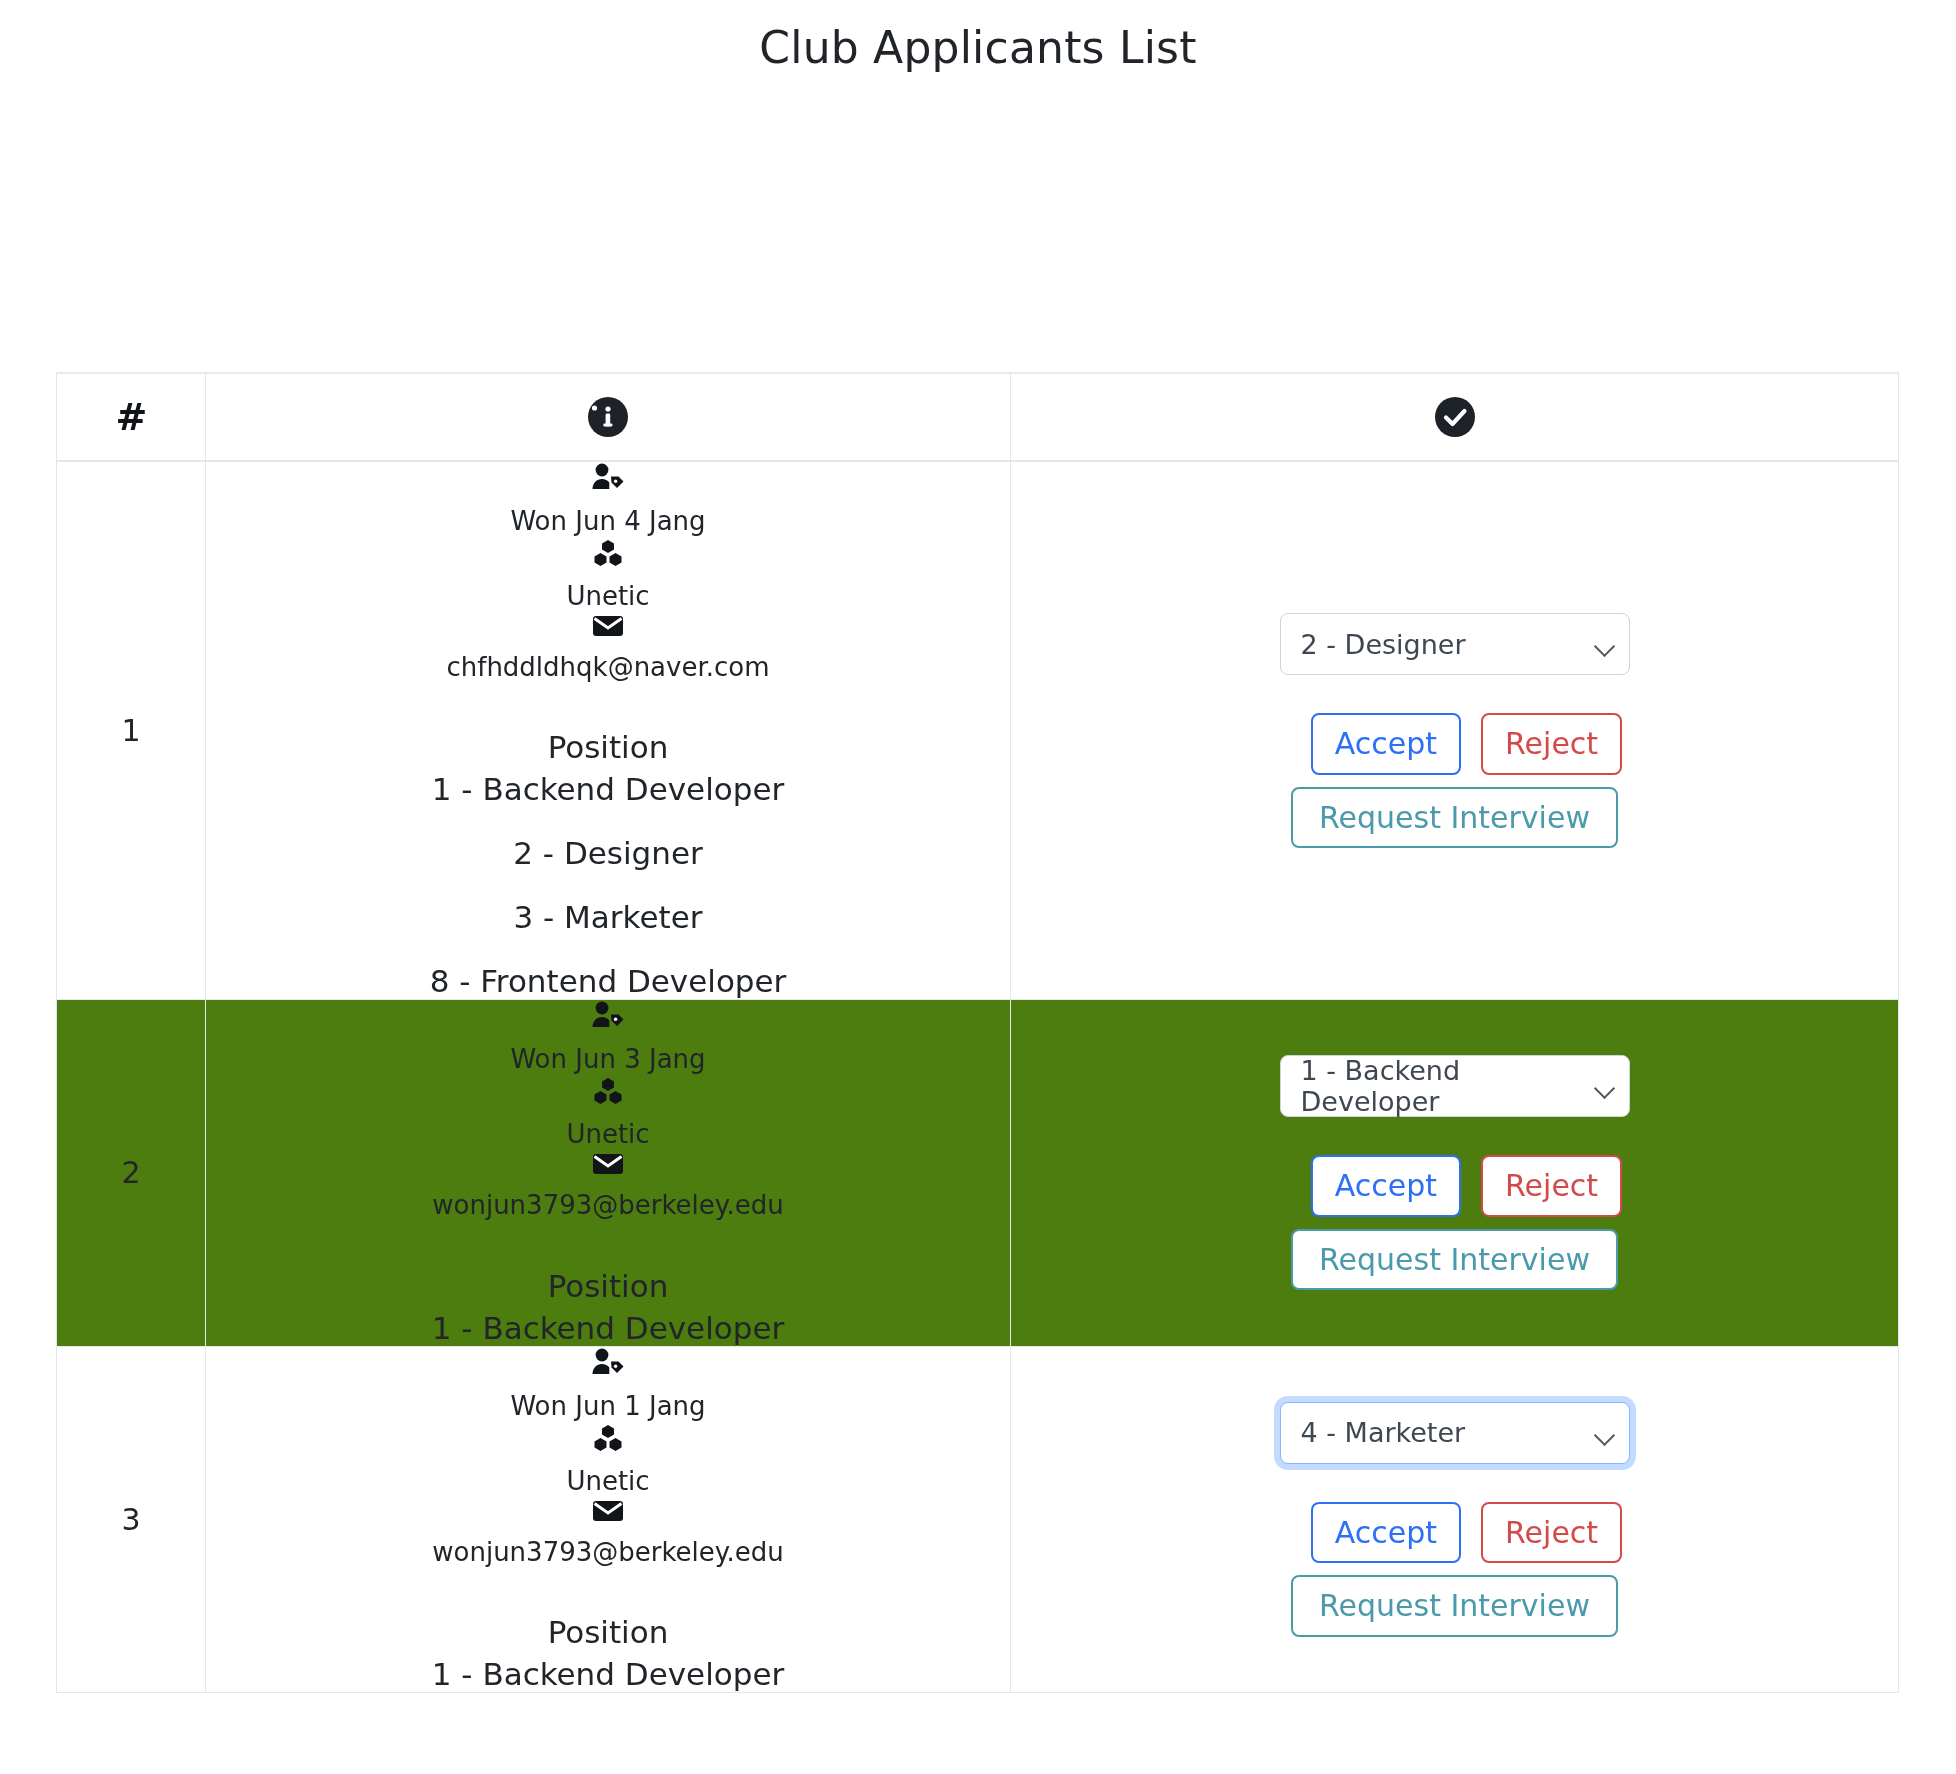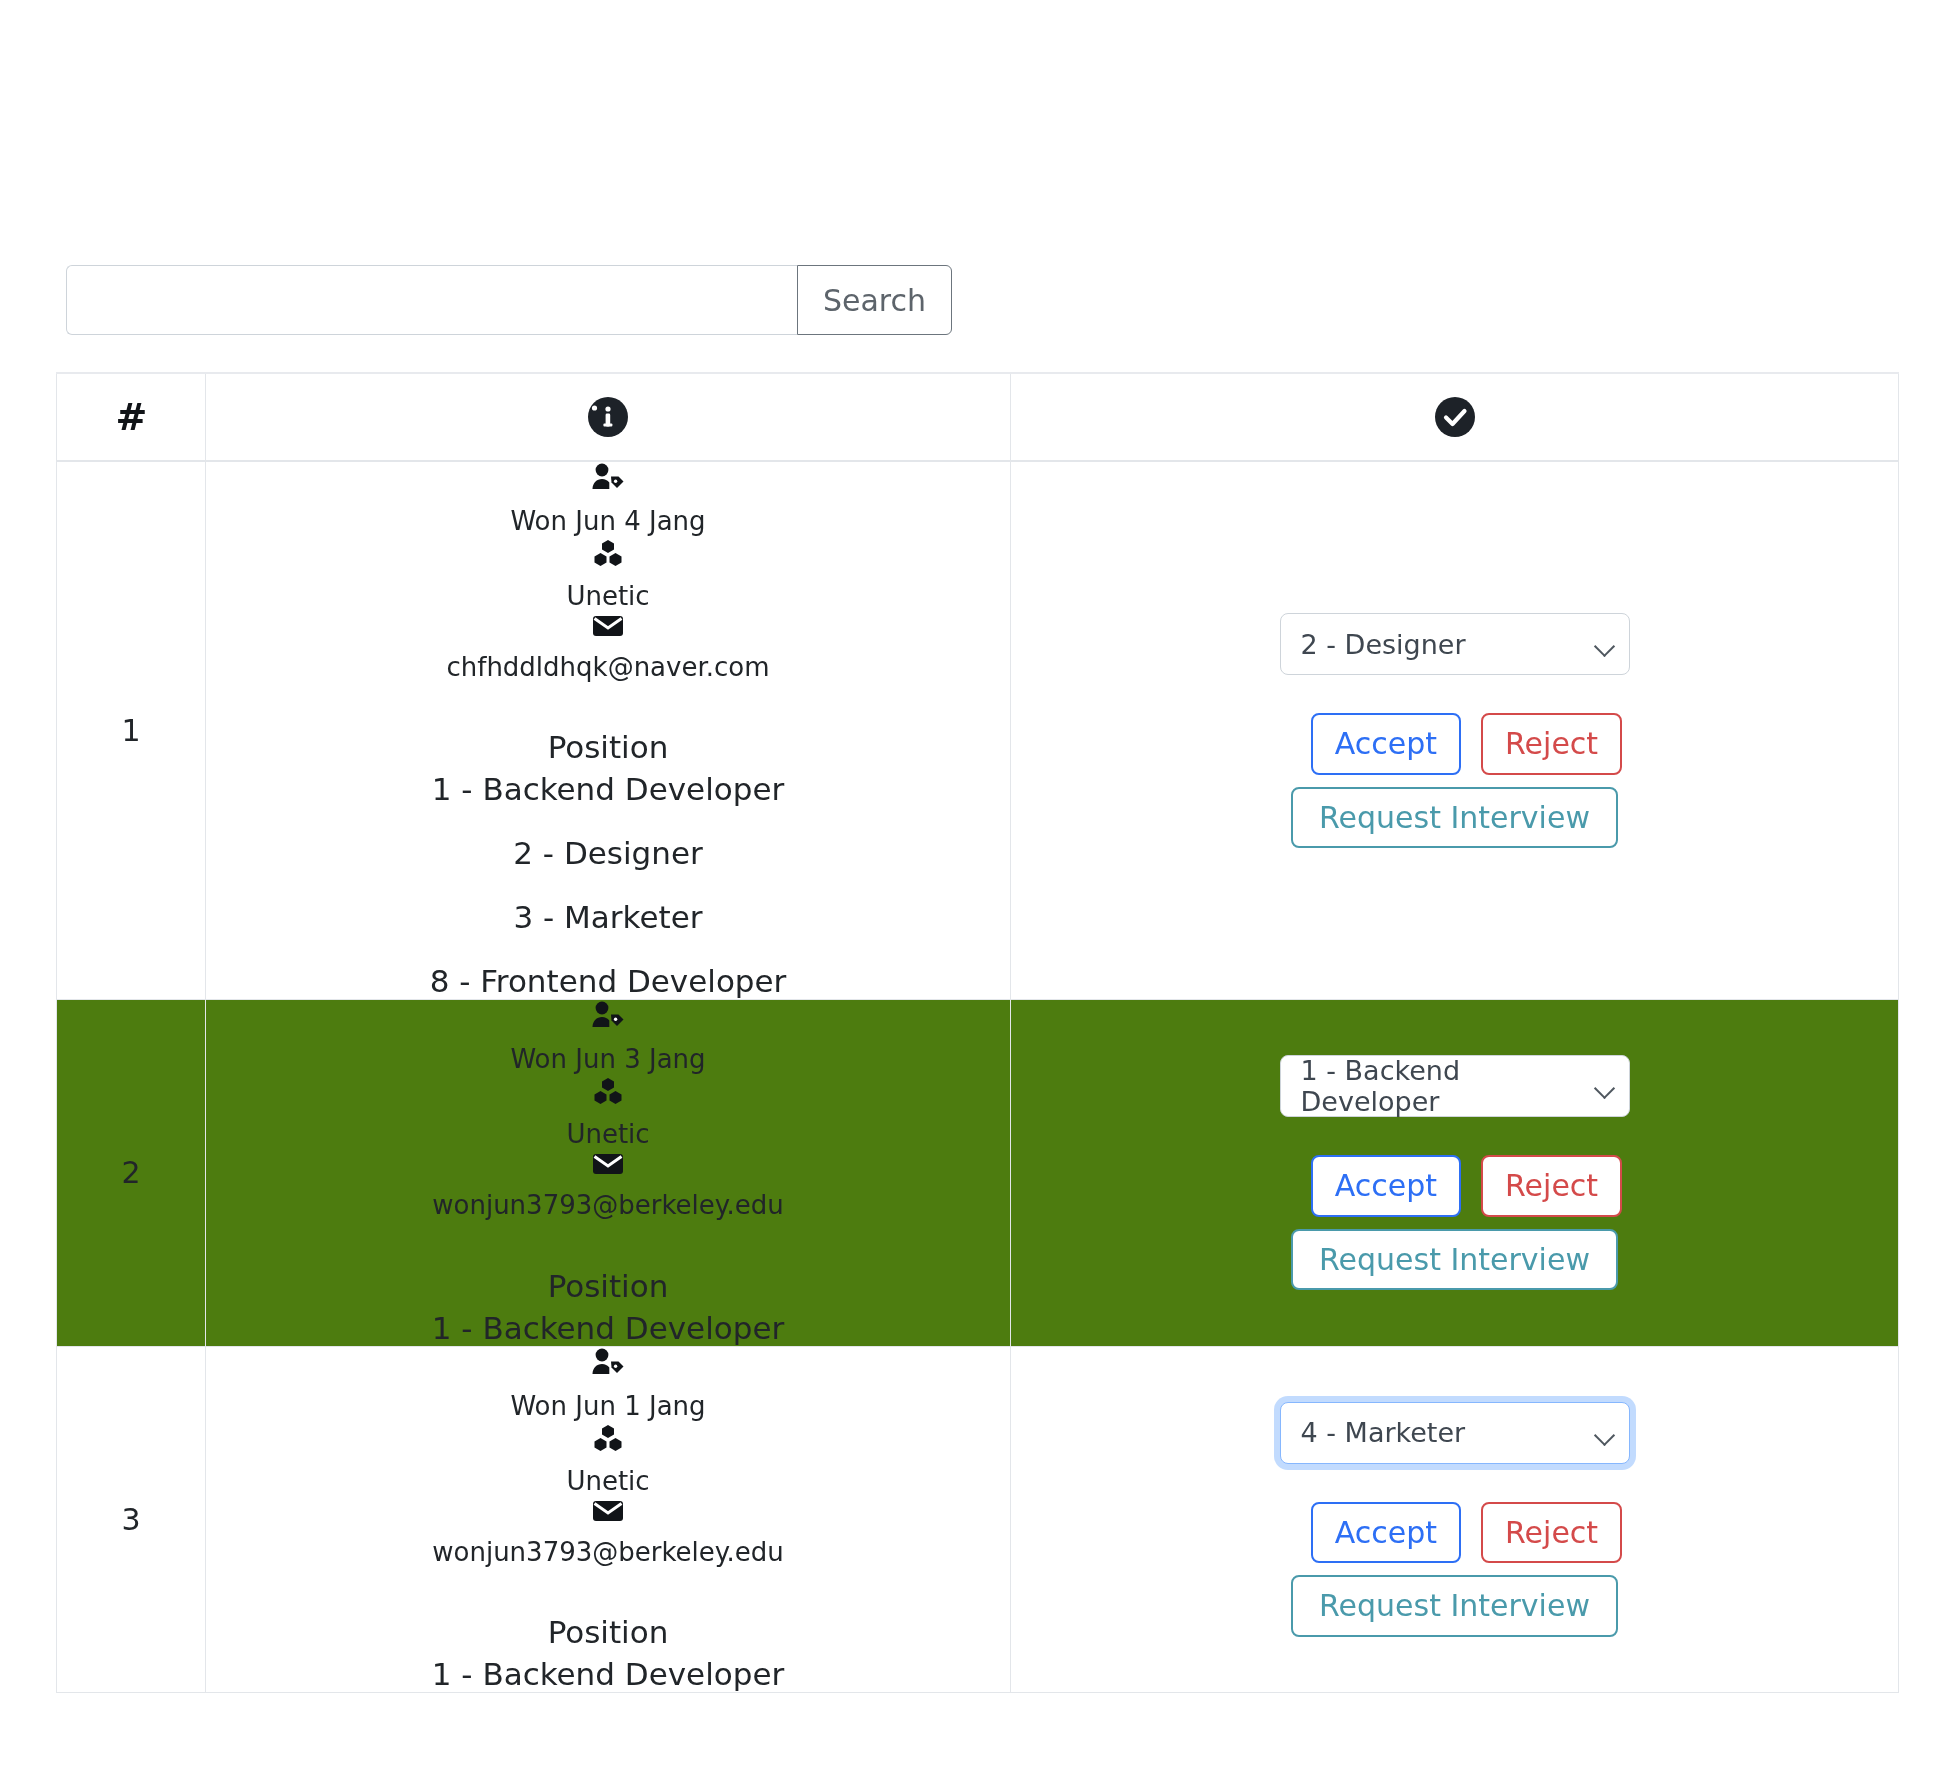--- a/index.html
+++ b/index.html
@@ -241,28 +241,25 @@
     margin-top: 12px;
     padding: 10px 26px;
   }
   .btn-wide-row { display: flex; justify-content: flex-end; }
 </style>
 </head>
 <body>
 
 <div class="page">
 
+  <h1 class="page-title">Club Applicants List</h1>
 
   <div class="controls">
 
 
-    <div class="search-group">
-      <input class="search-input" type="text" value="" style="">
-      <button class="search-btn">Search</button>
-    </div>
 
   </div>
 
   <table class="table">
     <colgroup>
       <col class="c-num">
         <col class="c-info">
         <col class="c-act">
     </colgroup>
     <thead>

